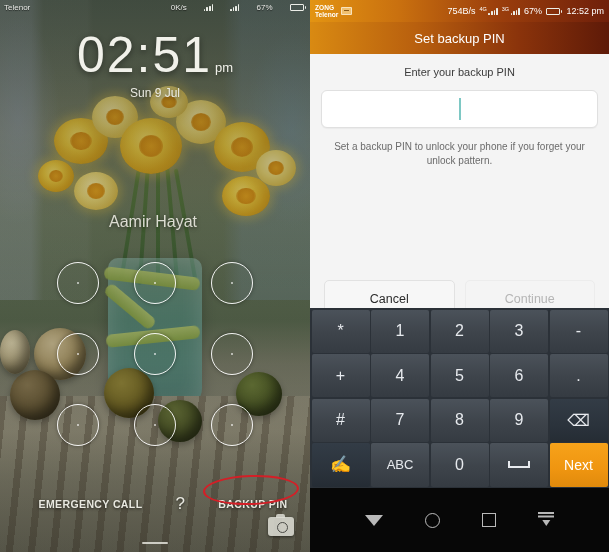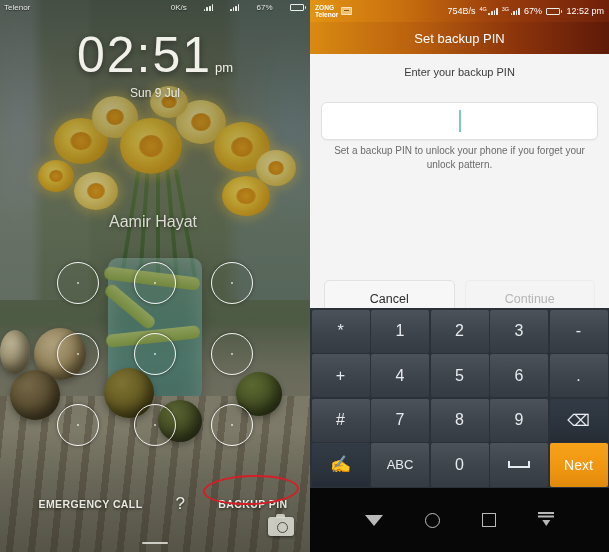--- a/index.html
+++ b/index.html
@@ -182,30 +182,30 @@
   .r-status-right { display: flex; align-items: center; gap: 4px; font-size: 9px; }
   .net-g { display: inline-flex; align-items: flex-end; gap: 1px; }
   .net-g sup { font-size: 5.5px; line-height: 1; align-self: flex-start; margin-right: .5px; }
   .r-header {
     height: 32px; width: 100%;
     background: linear-gradient(90deg, #d98a12 0%, #b9600e 35%, #8a330b 70%, #5e1a08 100%);
     display: flex; align-items: center; justify-content: center;
     color: #fff; font-size: 13px;
   }
   .r-body { background: #f4f4f4; padding: 12px 0 0; height: 276px; position: relative; }
-  .enter-label { text-align: center; font-size: 11px; color: #3b3b3b; margin-bottom: 24px; }
+  .enter-label { text-align: center; font-size: 11px; color: #3b3b3b; margin-bottom: 12px; }
   .pin-input-wrap { padding: 0 11px; }
   .pin-input {
     height: 38px; background: #fff; border: 1px solid #e0e0e0; border-radius: 6px;
     display: flex; align-items: center; justify-content: center;
     box-shadow: 0 1px 1px rgba(0,0,0,.04);
   }
   .caret { width: 2px; height: 22px; background: #7ec8c4; }
   .hint {
-    margin: 4px 18px 0; text-align: center; font-size: 10px; color: #6b6b6b; line-height: 1.35;
+    margin: 12px 18px 0; text-align: center; font-size: 10px; color: #6b6b6b; line-height: 1.35;
   }
   .r-buttons {
     position: absolute; left: 0; right: 0; bottom: 12px;
     display: flex; gap: 10px; padding: 0 14px;
   }
   .btn {
     flex: 1; height: 38px; border-radius: 5px; border: 1px solid #e2e2e2;
     background: #f7f7f7; display: flex; align-items: center; justify-content: center;
     font-size: 12.5px; color: #2b2b2b;
   }

